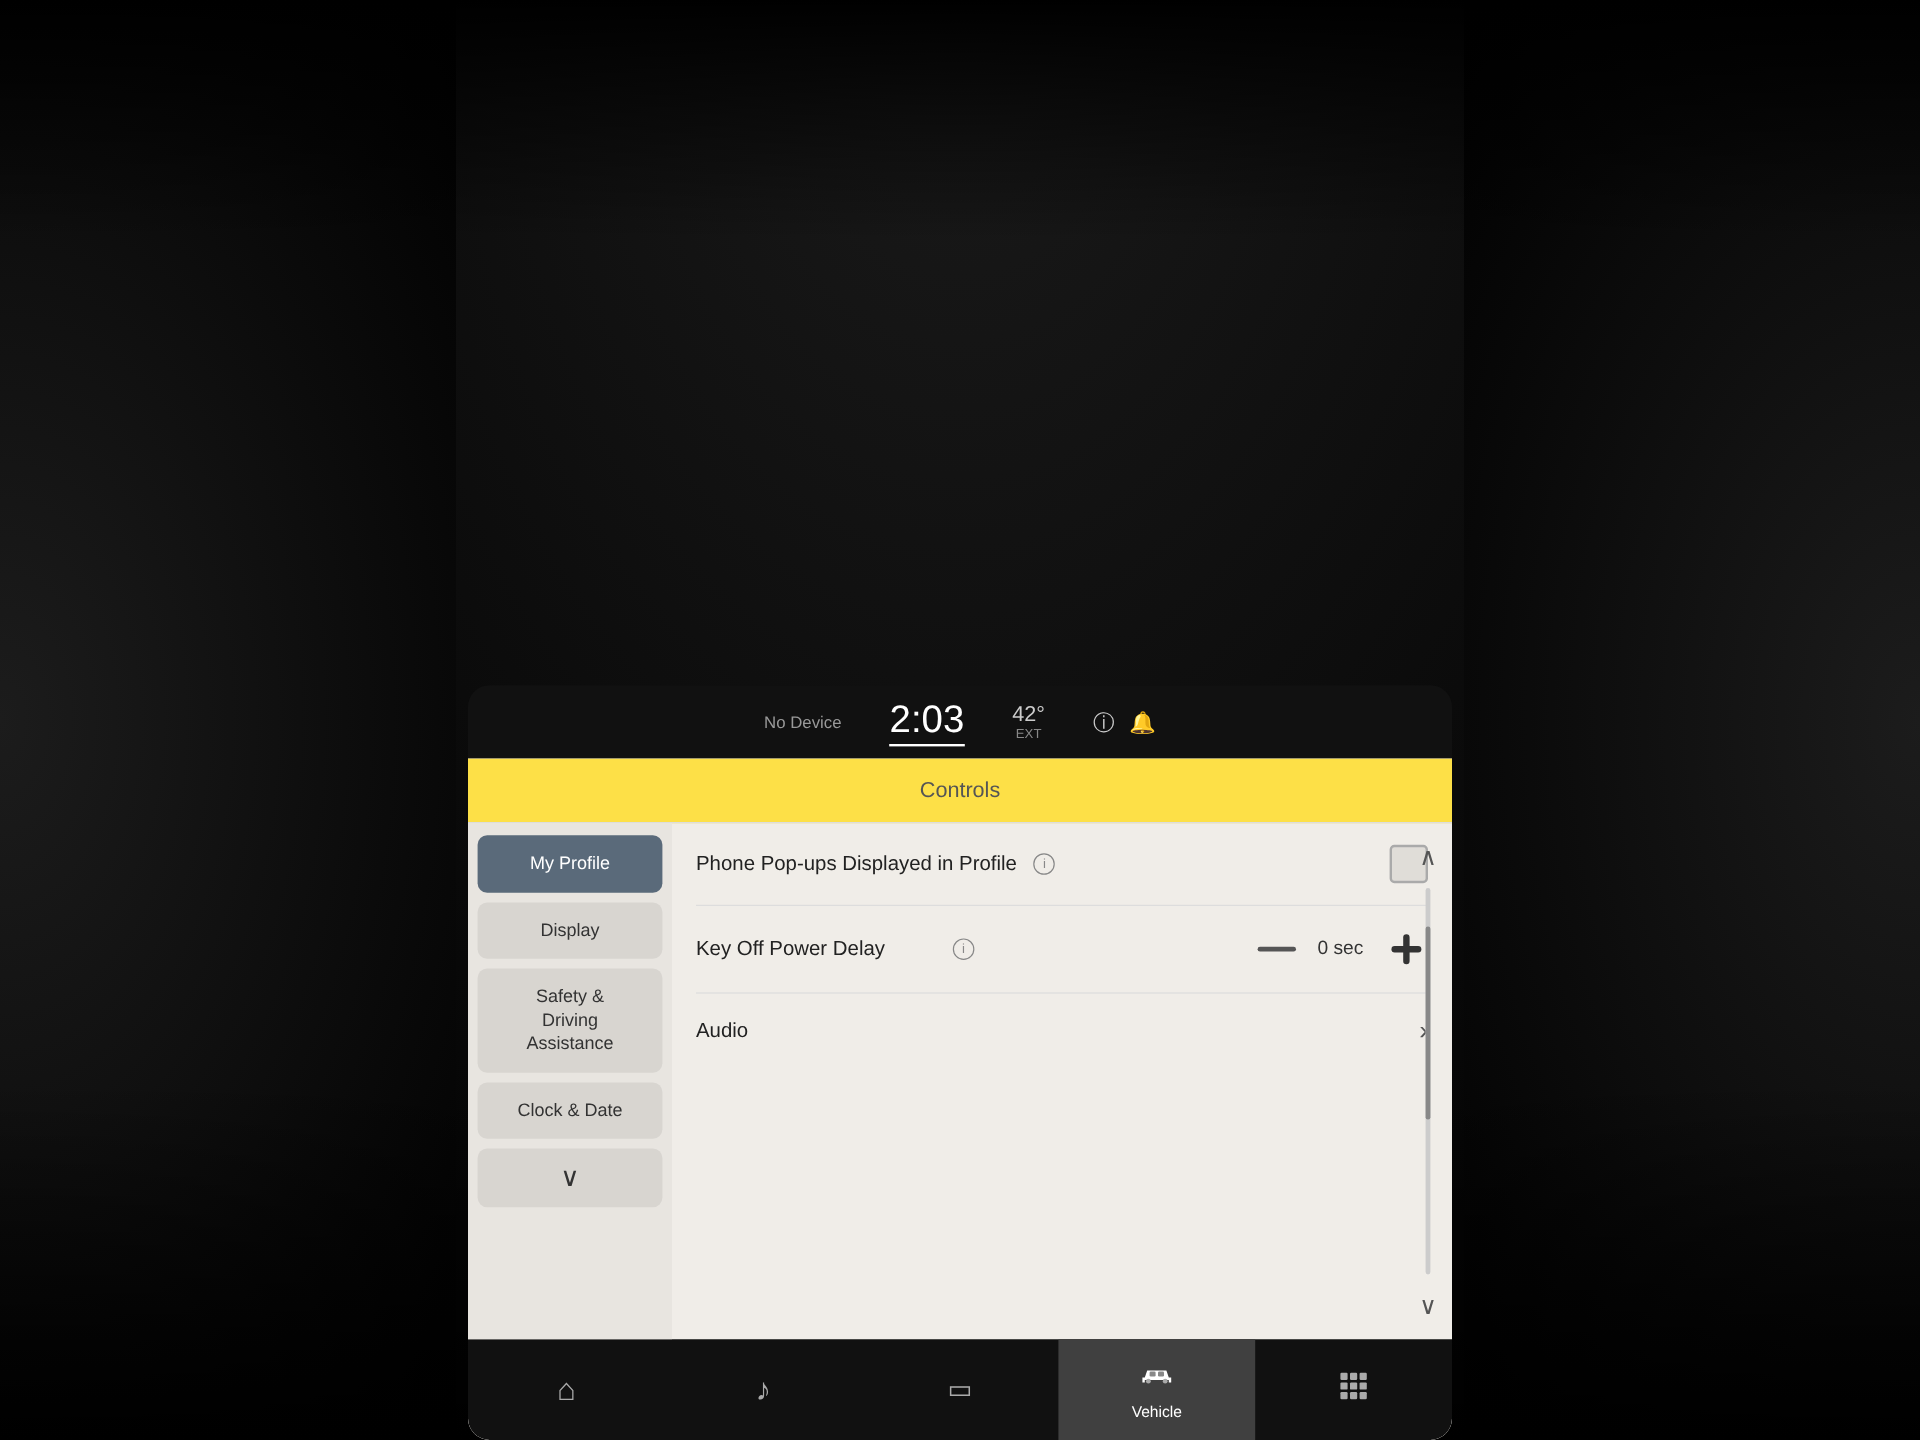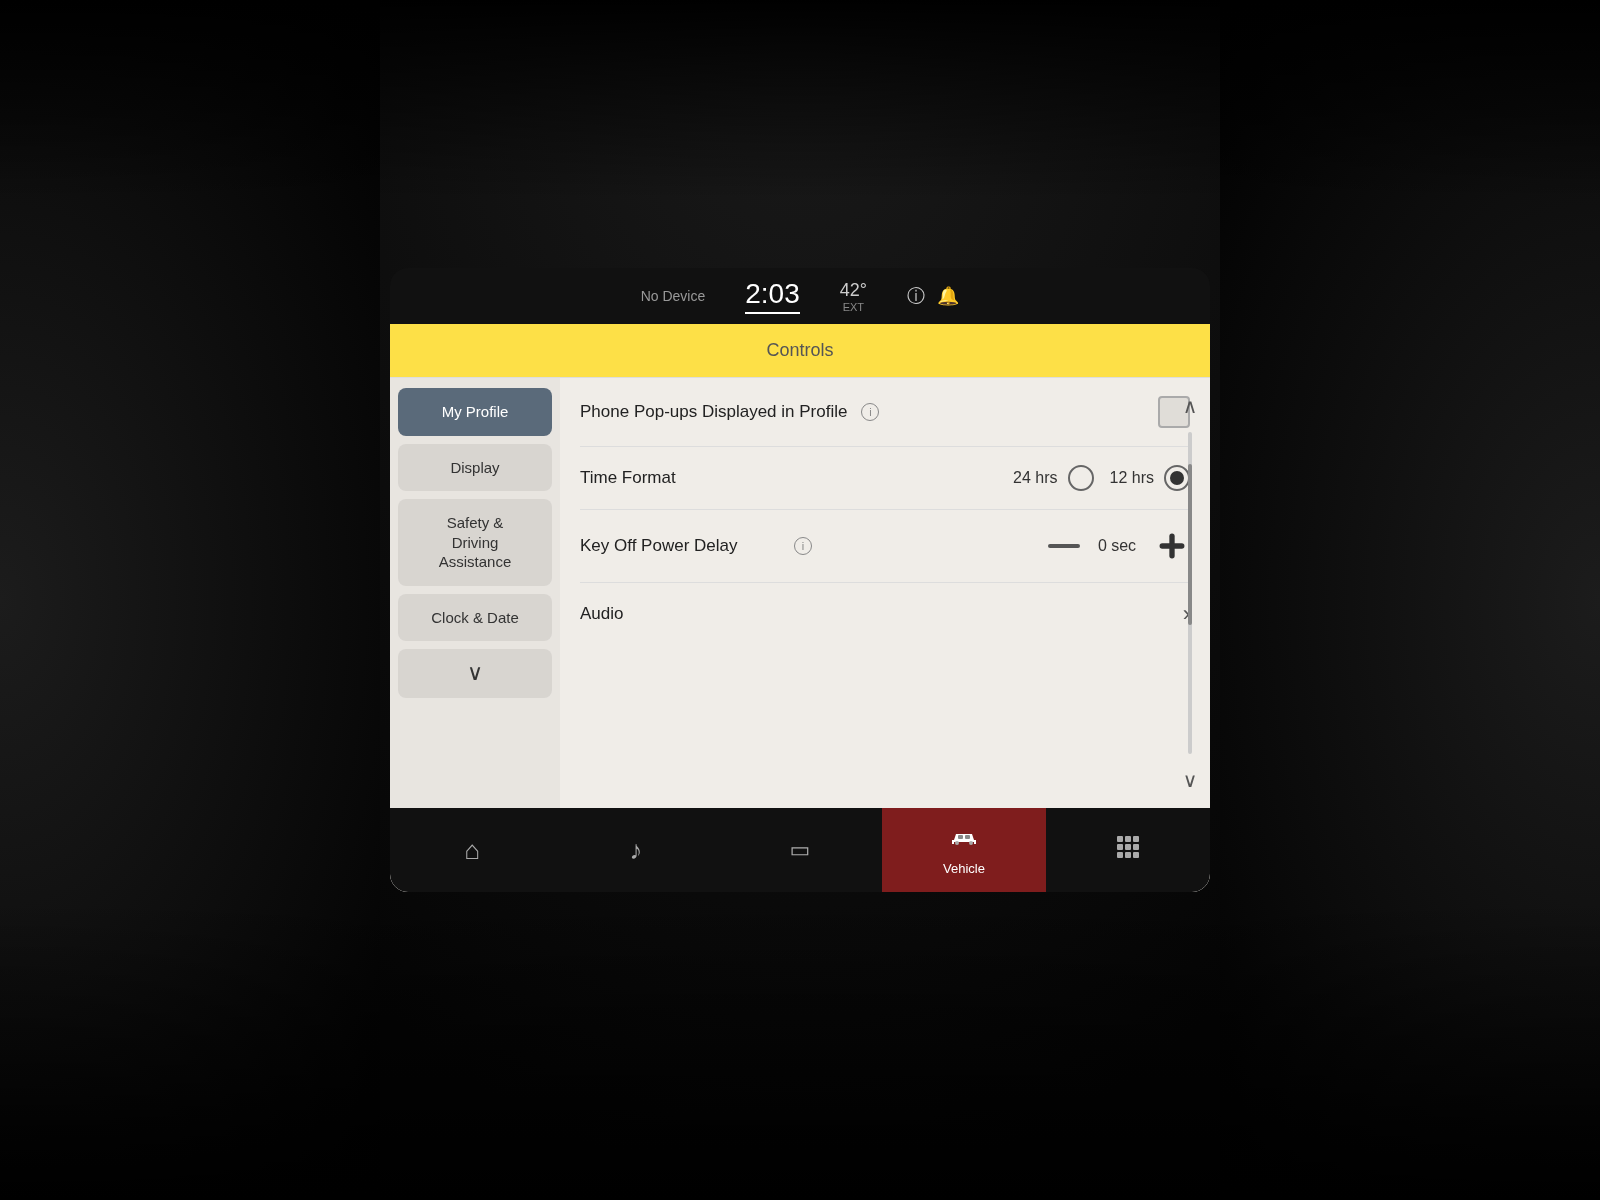--- a/index.html
+++ b/index.html
@@ -14,21 +14,21 @@
       font-family: 'Arial', sans-serif;
       overflow: hidden;
     }
 
     .dashboard-bg {
       width: 1600px;
       height: 1200px;
       background: radial-gradient(ellipse at center top, #1a1a1a 0%, #050505 70%);
       position: relative;
       display: flex;
-      align-items: center;
+      align-items: flex-end;
       justify-content: center;
     }
 
     
     .screen-container {
       position: relative;
       width: 820px;
       margin-top: -40px;
     }
 
@@ -43,21 +43,21 @@
       gap: 40px;
       border-radius: 18px 18px 0 0;
     }
 
     .status-bar .no-device {
       font-size: 14px;
       color: #999;
     }
 
     .status-bar .time-display {
-      font-size: 28px;
+      font-size: 32px;
       font-weight: 300;
       color: #fff;
       position: relative;
     }
 
     .status-bar .time-display::after {
       content: '';
       display: block;
       height: 2px;
       background: #fff;
@@ -375,21 +375,21 @@
       flex-direction: column;
       align-items: center;
       justify-content: center;
       padding: 16px 10px;
       color: #aaa;
       cursor: pointer;
       gap: 6px;
     }
 
     .nav-item.active {
-      background: #7f1d1d;
+      background: #404040;
       color: #fff;
     }
 
     .nav-item .nav-icon {
       font-size: 26px;
     }
 
     .nav-item .nav-label {
       font-size: 13px;
     }
@@ -493,33 +493,20 @@
             <div class="settings-inner">
 
               <div class="setting-row">
                 <span class="label">Phone Pop-ups Displayed in Profile</span>
                 <span class="info-icon">i</span>
                 <div class="controls">
                   <div class="toggle-box"></div>
                 </div>
               </div>
 
-              <div class="setting-row">
-                <span class="label">Time Format</span>
-                <div class="controls">
-                  <div class="radio-group">
-                    <span class="radio-label">24 hrs</span>
-                    <div class="radio-btn"></div>
-                  </div>
-                  <div class="radio-group">
-                    <span class="radio-label">12 hrs</span>
-                    <div class="radio-btn selected"></div>
-                  </div>
-                </div>
-              </div>
 
 
               <div class="setting-row">
                 <span class="label">Key Off Power Delay</span>
                 <span class="info-icon">i</span>
                 <div class="controls">
                   <div class="stepper">
                     <div class="minus-btn"></div>
                     <span class="value-label">0 sec</span>
                     <div class="plus-btn">

